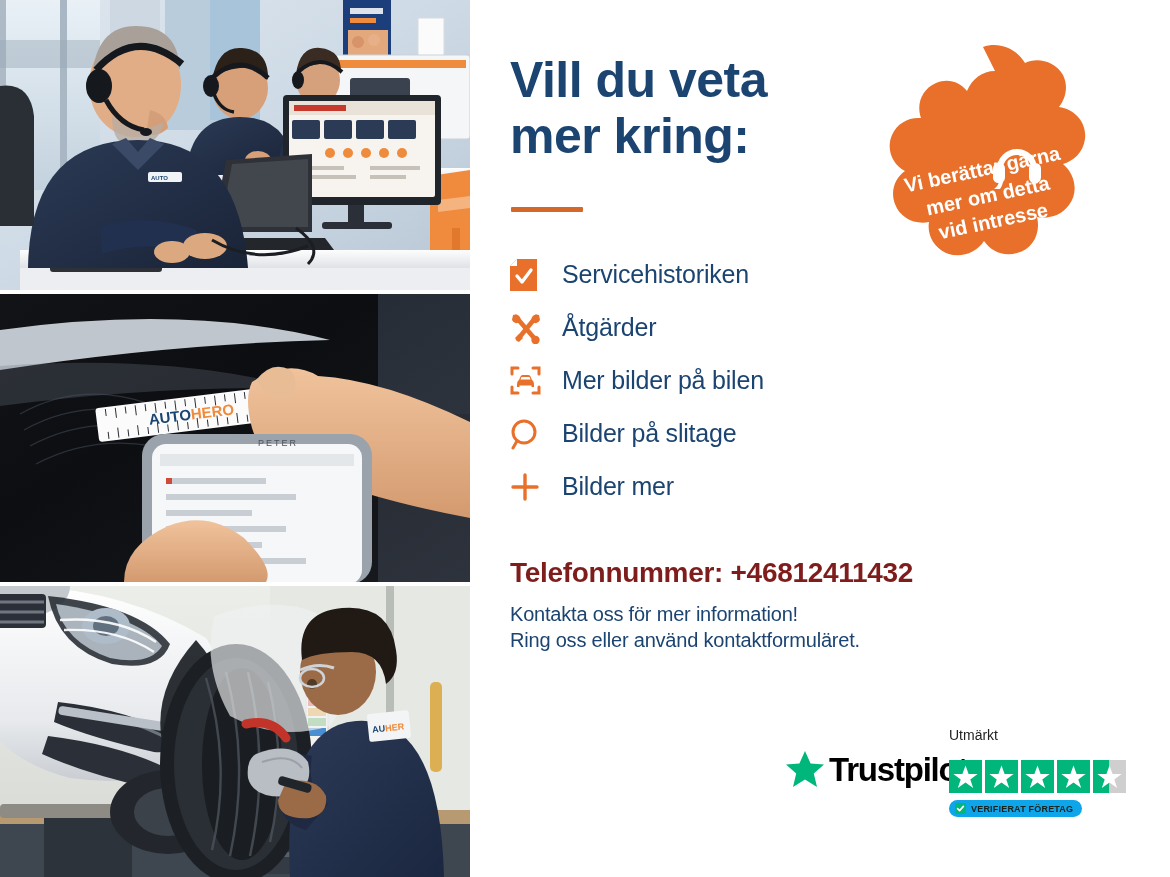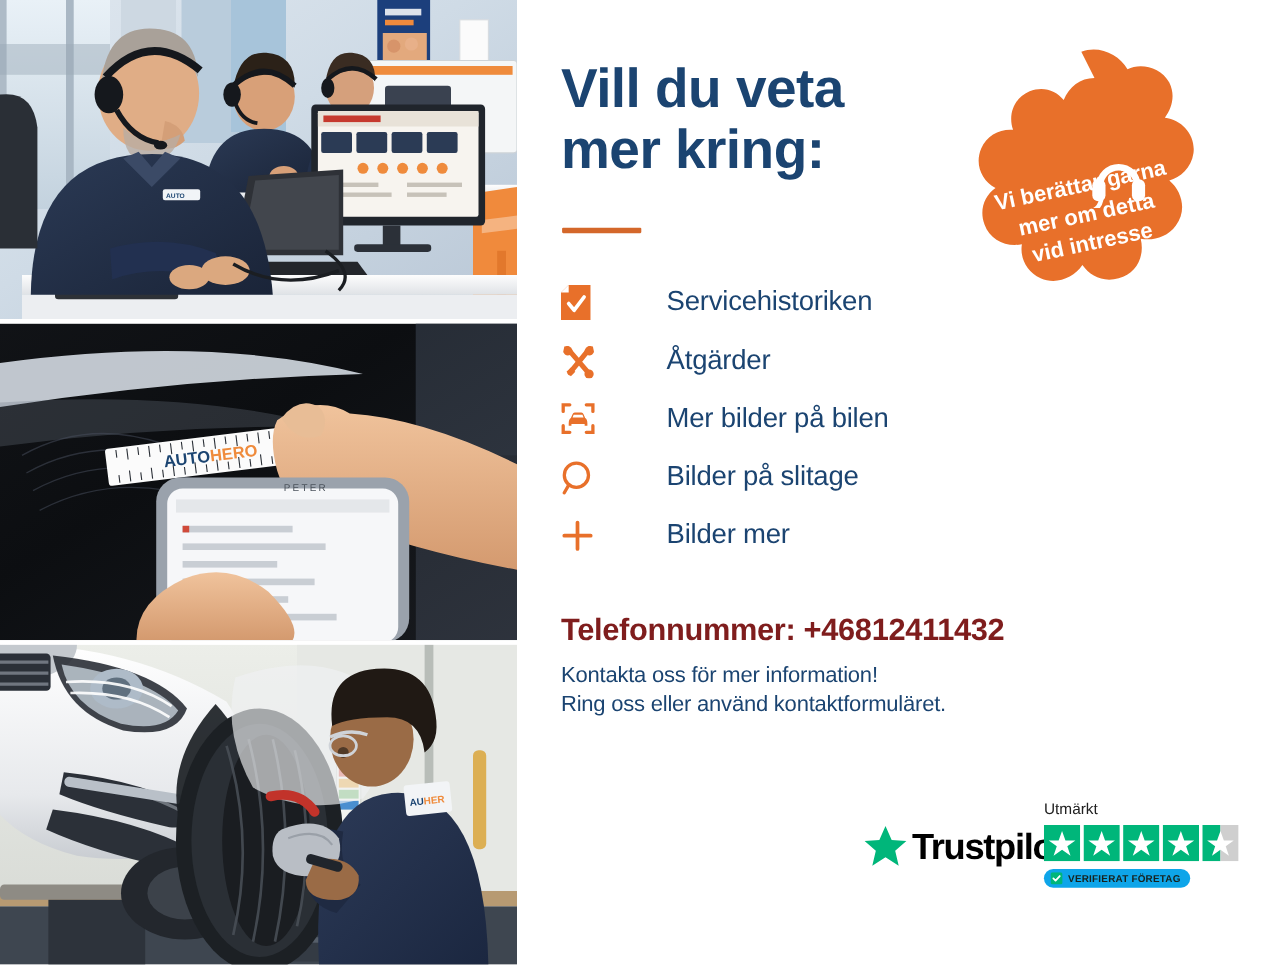--- a/index.html
+++ b/index.html
@@ -30,21 +30,21 @@
   }
   .headline .l2 { display:block; }
 
   .divider {
     position:absolute; left:41px; top:207px;
     width:72px; height:5px; background:#d4672a; border-radius:1px;
   }
 
   
   .features { position:absolute; left:40px; top:248px; width:420px; }
-  .feature { display:flex; align-items:center; height:53px;gap:44px; }
+  .feature { display:flex; align-items:center; height:53px; }
   .feature .ficon { width:52px; flex:0 0 52px; display:flex; align-items:center; }
   .feature .ficon svg { display:block; }
   .feature .flabel {
     color:#1b4471; font-size:25px; font-weight:400; letter-spacing:-0.2px;
   }
 
   
   .phone-block { position:absolute; left:40px; top:557px; width:560px; }
   .phone-line {
     color:#7f1d1d; font-size:28px; font-weight:bold; letter-spacing:-0.3px;
@@ -70,21 +70,21 @@
   .headset { position:absolute; left:128px; top:96px; }
 
   
   .trustpilot { position:absolute; left:315px; top:728px; width:360px; height:92px; }
   .tp-logo { position:absolute; left:0; top:22px; display:flex; align-items:center; gap:4px; }
   .tp-wordmark {
     color:#000000; font-size:33px; font-weight:bold; letter-spacing:-1.2px;
     line-height:1;
   }
   .tp-right { position:absolute; left:164px; top:0; width:180px; }
-  .tp-rating-label { color:#222222; font-size:14px; line-height:1; margin-bottom:8px; }
+  .tp-rating-label { color:#222222; font-size:14px; line-height:1; margin-bottom:18px; }
   .tp-stars { display:flex; gap:3px; }
   .tp-star { width:33px; height:33px; position:relative; }
   .tp-verified {
     margin-top:7px; display:inline-flex; align-items:center; gap:5px;
     background:#0ea5e9; border-radius:12px; padding:3px 9px 3px 6px;
   }
   .tp-verified .vtxt {
     color:#17221d; font-size:9px; font-weight:bold; letter-spacing:0.2px; white-space:nowrap;
   }
 </style>

